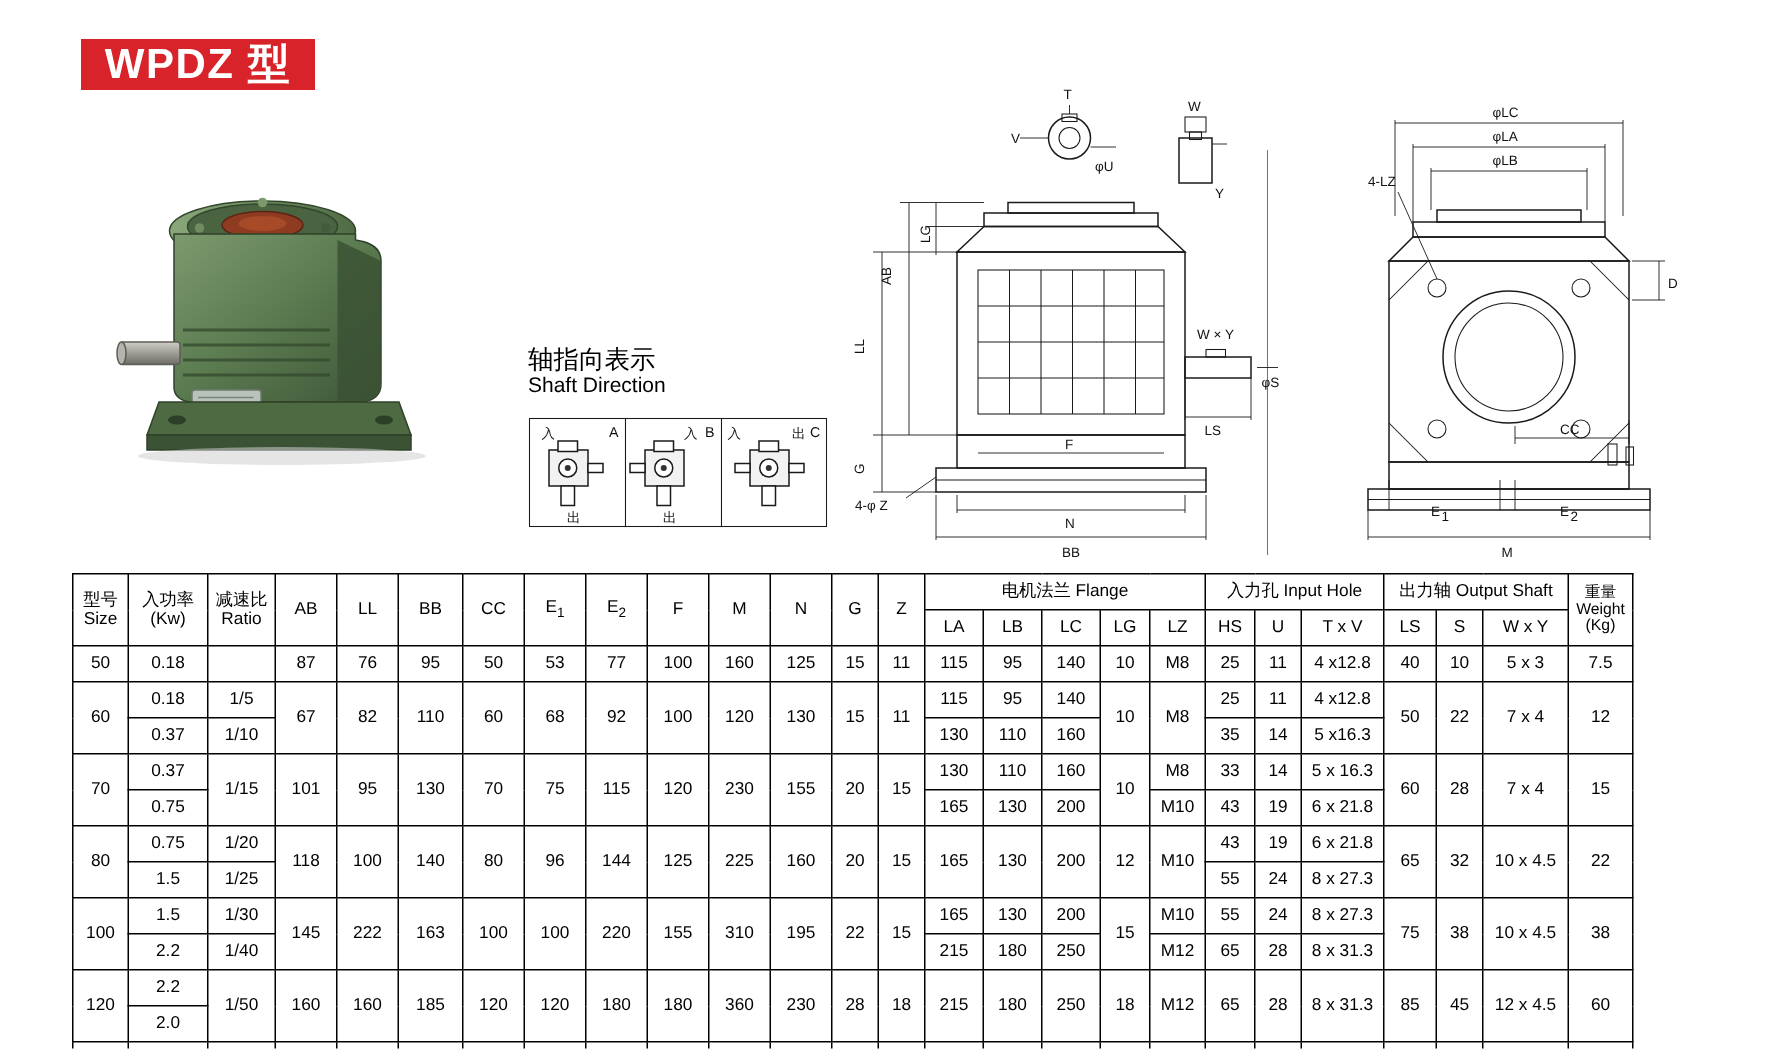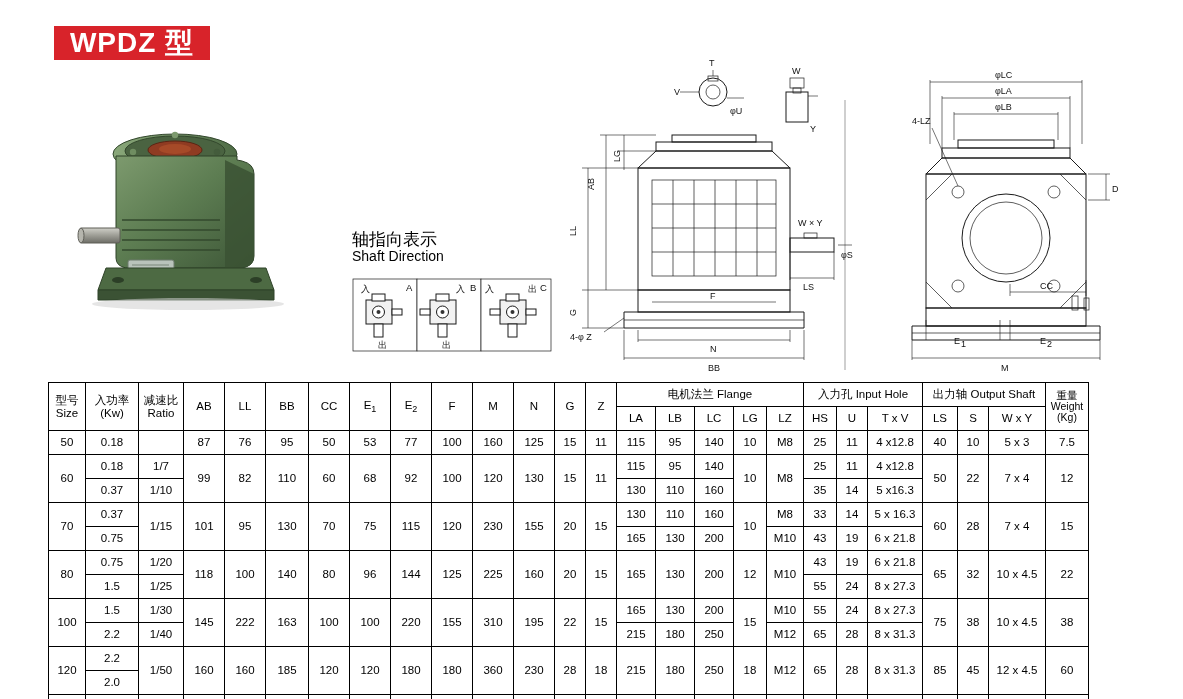--- a/index.html
+++ b/index.html
@@ -412,22 +412,22 @@
         <td class="rowcell">11</td>
         <td class="rowcell">4 x12.8</td>
         <td class="rowcell">40</td>
         <td class="rowcell">10</td>
         <td class="rowcell">5 x 3</td>
         <td class="rowcell">7.5</td>
       </tr>
       <tr>
         <td class="rowcell" rowspan="2">60</td>
         <td class="rowcell">0.18</td>
-        <td class="rowcell">1/7</td>
-        <td class="rowcell" rowspan="2">99</td>
+        <td class="rowcell">1/5</td>
+        <td class="rowcell" rowspan="2">67</td>
         <td class="rowcell" rowspan="2">82</td>
         <td class="rowcell" rowspan="2">110</td>
         <td class="rowcell" rowspan="2">60</td>
         <td class="rowcell" rowspan="2">68</td>
         <td class="rowcell" rowspan="2">92</td>
         <td class="rowcell" rowspan="2">100</td>
         <td class="rowcell" rowspan="2">120</td>
         <td class="rowcell" rowspan="2">130</td>
         <td class="rowcell" rowspan="2">15</td>
         <td class="rowcell" rowspan="2">11</td>

